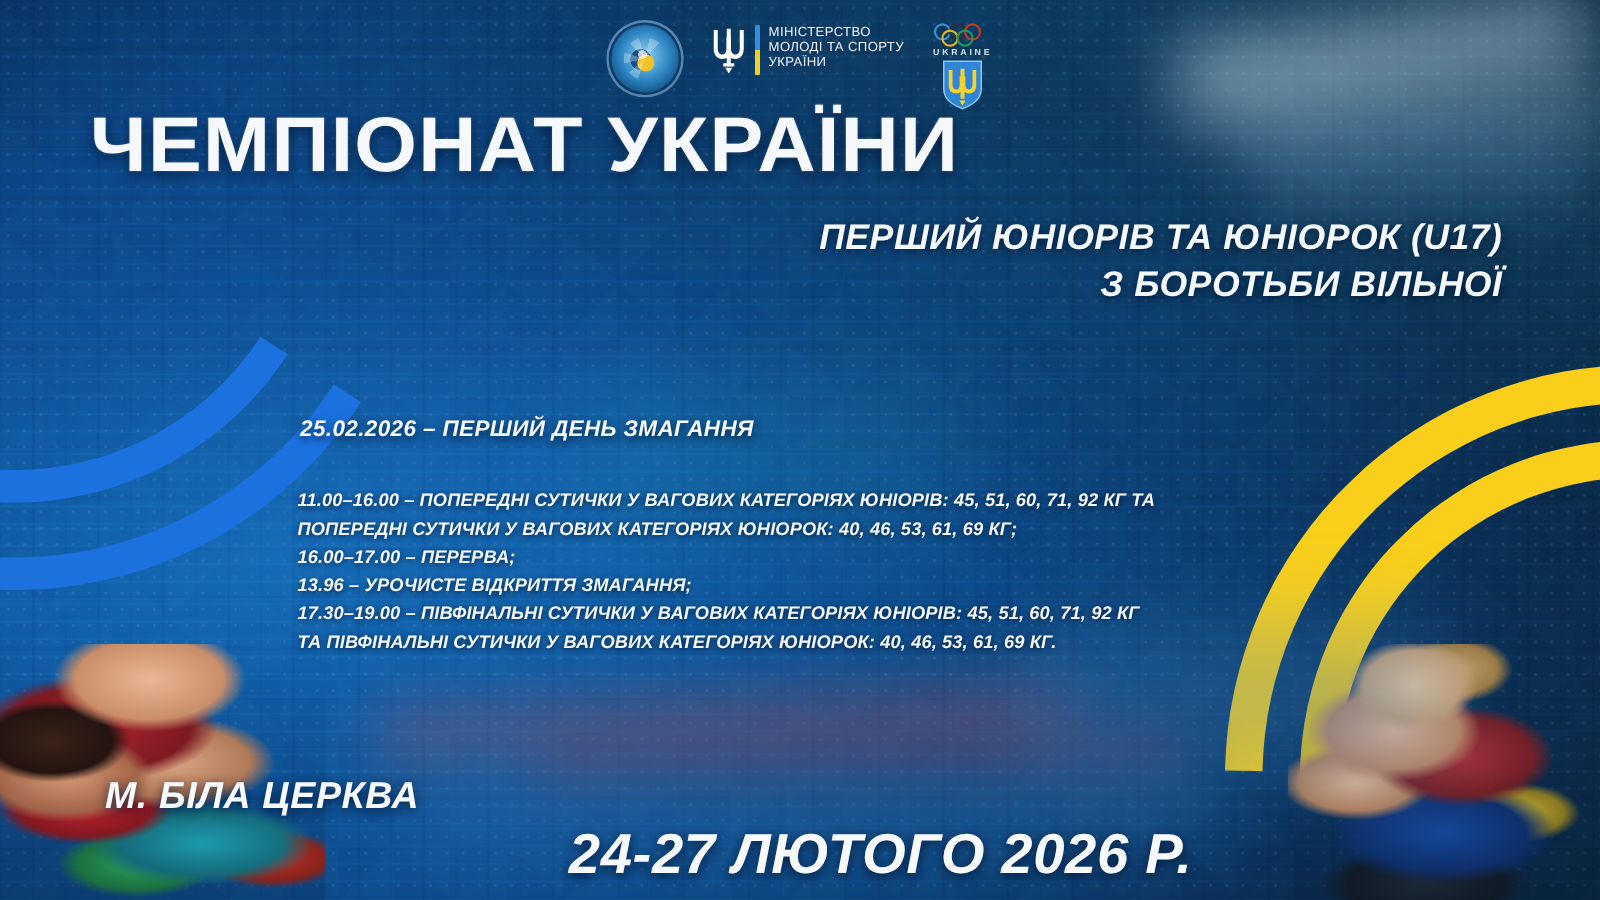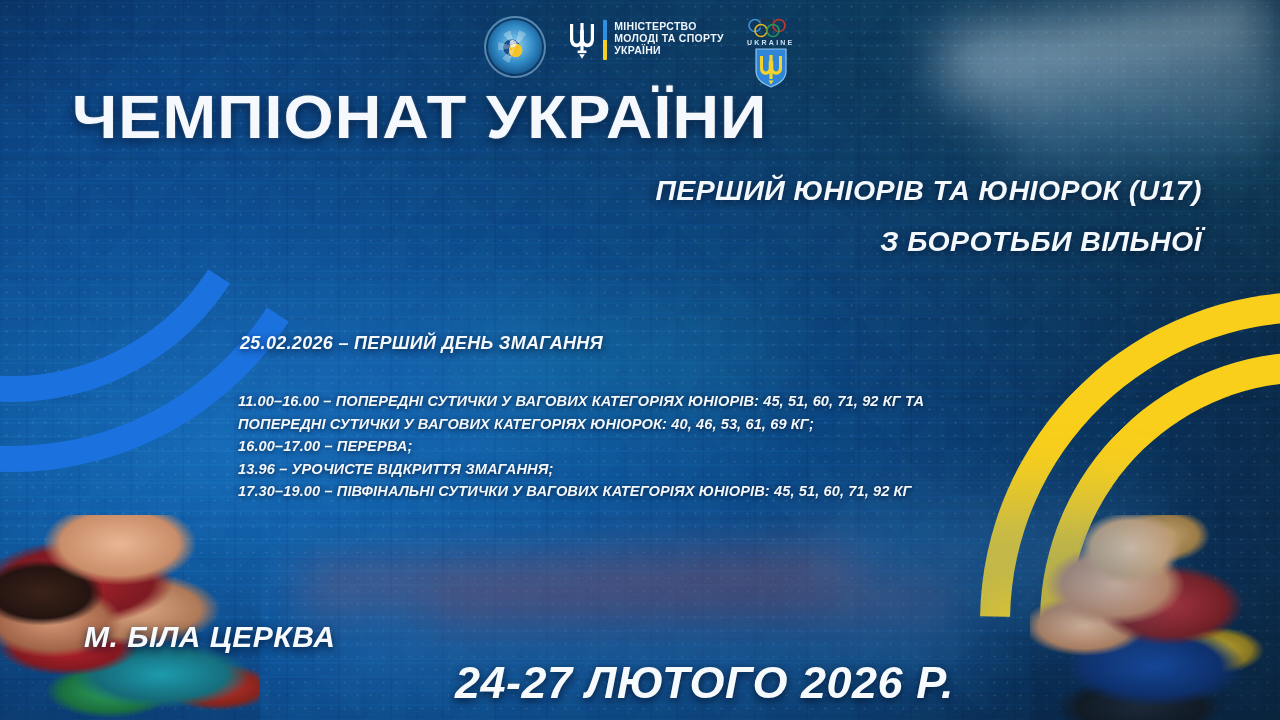--- a/index.html
+++ b/index.html
@@ -105,40 +105,40 @@
     width:34px; height:34px; border-radius:50%;
     background:
       radial-gradient(circle at 44% 40%, rgba(255,255,255,.7) 0 12%, rgba(255,255,255,0) 13%),
       conic-gradient(from 200deg, rgba(255,255,255,.28) 0 8%, rgba(255,255,255,0) 8% 16%, rgba(255,255,255,.28) 16% 24%, rgba(255,255,255,0) 24% 32%, rgba(255,255,255,.28) 32% 40%, rgba(255,255,255,0) 40% 48%, rgba(255,255,255,.28) 48% 56%, rgba(255,255,255,0) 56% 100%),
       radial-gradient(circle at 52% 60%, #f2c32a 0 24%, rgba(242,195,42,0) 26%),
       radial-gradient(circle at 40% 52%, #1b4f8c 0 30%, rgba(27,79,140,0) 32%);
   }
   .logo-min{ display:flex; align-items:flex-start; gap:7px; flex:0 0 auto; padding-top:4px; }
   .tryzub{ width:28px; height:40px; flex:0 0 auto; }
   .min-bar{ width:4px; align-self:stretch; background:linear-gradient(180deg,#2f8fe0 0 50%, #f4cf27 50% 100%); border-radius:1px; }
-  .min-text{ color:#eef5fb; font-size:10.5px; line-height:12.2px; font-weight:700; letter-spacing:.3px; white-space:nowrap; }
+  .min-text{ color:#eef5fb; font-size:10.5px; line-height:12.2px; font-weight:400; letter-spacing:.3px; white-space:nowrap; }
   .logo-noc{ display:flex; flex-direction:column; align-items:center; gap:1px; flex:0 0 auto; padding-top:2px; }
   .rings{ width:50px; height:20px; }
   .noc-word{ color:#cfe3f4; font-size:7px; letter-spacing:2.2px; font-weight:700; }
   .shield{ width:34px; height:42px; }
 
   
   .title{
     position:absolute; left:72px; top:86px;
     font-size:62px; line-height:62px; font-weight:900; letter-spacing:1px;
     color:#f5f9fd; font-family:"Liberation Sans", sans-serif;
     text-shadow:0 3px 10px rgba(0,20,50,.75), 0 0 2px rgba(255,255,255,.35);
     transform:scaleX(1.04); transform-origin:left center;
   }
   .subtitle{
     position:absolute; right:78px; top:172px; text-align:right;
     font-size:28.5px; line-height:36px; font-weight:900; font-style:italic; letter-spacing:.4px;
     color:#f3f8fc; text-shadow:0 2px 8px rgba(0,18,45,.8);
   }
-  .sub-l2{ margin-top:15px; }
+  .sub-l2{ margin-top:2px; }
 
   .sched-head{
     position:absolute; left:240px; top:333px;
     font-size:18px; font-weight:900; font-style:italic; letter-spacing:.3px;
     color:#f4f9fd; text-shadow:0 2px 7px rgba(0,18,45,.8);
   }
   .sched-body{
     position:absolute; left:238px; top:390px; width:760px;
     font-size:14.6px; line-height:22.6px; font-weight:700; font-style:italic; letter-spacing:.1px;
     color:#f2f7fb; text-shadow:0 1px 5px rgba(0,18,45,.85);
@@ -241,18 +241,19 @@
     <div class="sub-l2">З БОРОТЬБИ ВІЛЬНОЇ</div>
   </div>
 
   <div class="sched-head">25.02.2026 – ПЕРШИЙ ДЕНЬ ЗМАГАННЯ</div>
   <div class="sched-body">
     <div>11.00–16.00 – ПОПЕРЕДНІ СУТИЧКИ У ВАГОВИХ КАТЕГОРІЯХ ЮНІОРІВ: 45, 51, 60, 71, 92 КГ ТА</div>
     <div>ПОПЕРЕДНІ СУТИЧКИ У ВАГОВИХ КАТЕГОРІЯХ ЮНІОРОК: 40, 46, 53, 61, 69 КГ;</div>
     <div>16.00–17.00 – ПЕРЕРВА;</div>
     <div>13.96 – УРОЧИСТЕ ВІДКРИТТЯ ЗМАГАННЯ;</div>
     <div>17.30–19.00 – ПІВФІНАЛЬНІ СУТИЧКИ У ВАГОВИХ КАТЕГОРІЯХ ЮНІОРІВ: 45, 51, 60, 71, 92 КГ</div>
+    <div>ТА ПІВФІНАЛЬНІ СУТИЧКИ У ВАГОВИХ КАТЕГОРІЯХ ЮНІОРОК: 40, 46, 53, 61, 69 КГ.</div>
   </div>
 
   <div class="city">М. БІЛА ЦЕРКВА</div>
   <div class="dates">24-27 ЛЮТОГО 2026 Р.</div>
 
 </div>
 
 </body></html>

